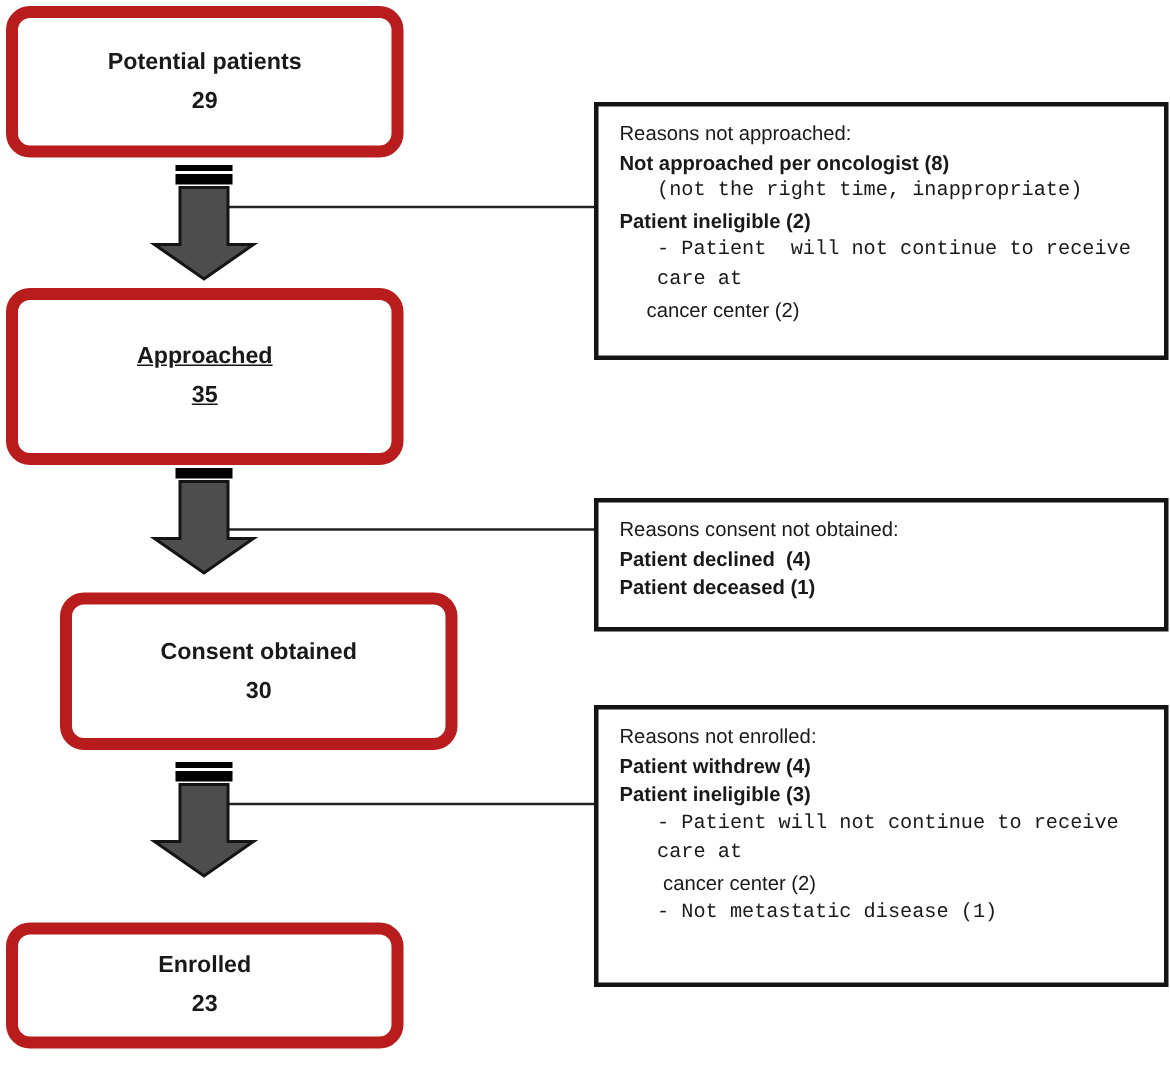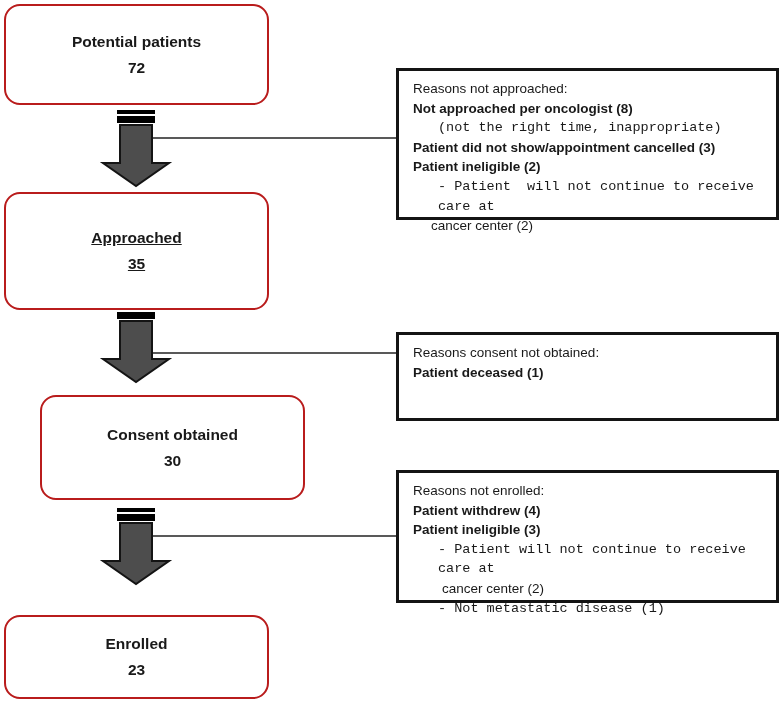--- a/index.html
+++ b/index.html
@@ -3,36 +3,36 @@
 <meta charset="utf-8">
 <style>
   html,body{margin:0;padding:0;background:#ffffff;}
   #canvas{
     position:relative;width:780px;height:715px;background:#ffffff;overflow:hidden;
     font-family:"Liberation Sans","DejaVu Sans",sans-serif;color:#191919;
   }
   #shape-layer{position:absolute;left:0;top:0;width:780px;height:715px;}
   .fbox{
     position:absolute;left:4px;width:265px;background:#ffffff;
-    border:2px solid #b91c1c;border-radius:16px;box-sizing:border-box;
+    border:8px solid #b91c1c;border-radius:16px;box-sizing:border-box;
     display:flex;flex-direction:column;justify-content:center;
     font-weight:700;font-size:15.5px;line-height:26px;text-align:center;
   }
   .fbox-1{top:4px;height:101px;}
   .fbox-2{top:192px;height:118px;text-decoration:underline;}
   .fbox-3{top:395px;height:105px;margin-left:36px;}
   .fbox-4{top:615px;height:84px;}
   .rbox{
     position:absolute;left:396px;width:383px;background:#ffffff;
     border:3px solid #141414;box-sizing:border-box;
     padding:8px 10px 0 14px;font-size:13.5px;line-height:19.6px;
   }
-  .rbox-1{top:68px;height:152px;}
+  .rbox-1{top:68px;height:172px;}
   .rbox-2{top:332px;height:89px;}
-  .rbox-3{top:470px;height:133px;}
+  .rbox-3{top:470px;height:188px;}
   .rline{white-space:pre-wrap;}
   .bold{font-weight:700;}
   .sub{padding-left:25px;font-family:Liberation Mono, monospace;}
   .cont1{padding-left:18px;}
   .cont3{padding-left:29px;}
 </style>
 </head>
 <body>
 
 <div id="canvas">
@@ -57,21 +57,21 @@
 
     <g>
       <rect x="117" y="508" width="38" height="4" fill="#000000"></rect>
       <rect x="117" y="514" width="38" height="7" fill="#000000"></rect>
       <path d="M120,523 H152 V561 H169 L136,584 L103,561 H120 Z" fill="#4d4d4d" stroke="#141414" stroke-width="2" stroke-linejoin="miter"></path>
     </g>
   </svg>
 
   <div class="fbox fbox-1">
     <div>Potential patients</div>
-    <div>72</div>
+    <div>29</div>
   </div>
 
   <div class="fbox fbox-2">
     <div>Approached</div>
     <div>35</div>
   </div>
 
   <div class="fbox fbox-3">
     <div>Consent obtained</div>
     <div>30</div>
@@ -79,28 +79,28 @@
 
   <div class="fbox fbox-4">
     <div>Enrolled</div>
     <div>23</div>
   </div>
 
   <div class="rbox rbox-1">
     <div class="rline">Reasons not approached:</div>
     <div class="rline bold">Not approached per oncologist (8)</div>
     <div class="rline sub">(not the right time, inappropriate)</div>
-    <div class="rline bold">Patient did not show/appointment cancelled (3)</div>
     <div class="rline bold">Patient ineligible (2)</div>
     <div class="rline sub">- Patient  will not continue to receive care at</div>
     <div class="rline cont1">cancer center (2)</div>
   </div>
 
   <div class="rbox rbox-2">
     <div class="rline">Reasons consent not obtained:</div>
+    <div class="rline bold">Patient declined  (4)</div>
     <div class="rline bold">Patient deceased (1)</div>
   </div>
 
   <div class="rbox rbox-3">
     <div class="rline">Reasons not enrolled:</div>
     <div class="rline bold">Patient withdrew (4)</div>
     <div class="rline bold">Patient ineligible (3)</div>
     <div class="rline sub">- Patient will not continue to receive care at</div>
     <div class="rline cont3">cancer center (2)</div>
     <div class="rline sub">- Not metastatic disease (1)</div>

